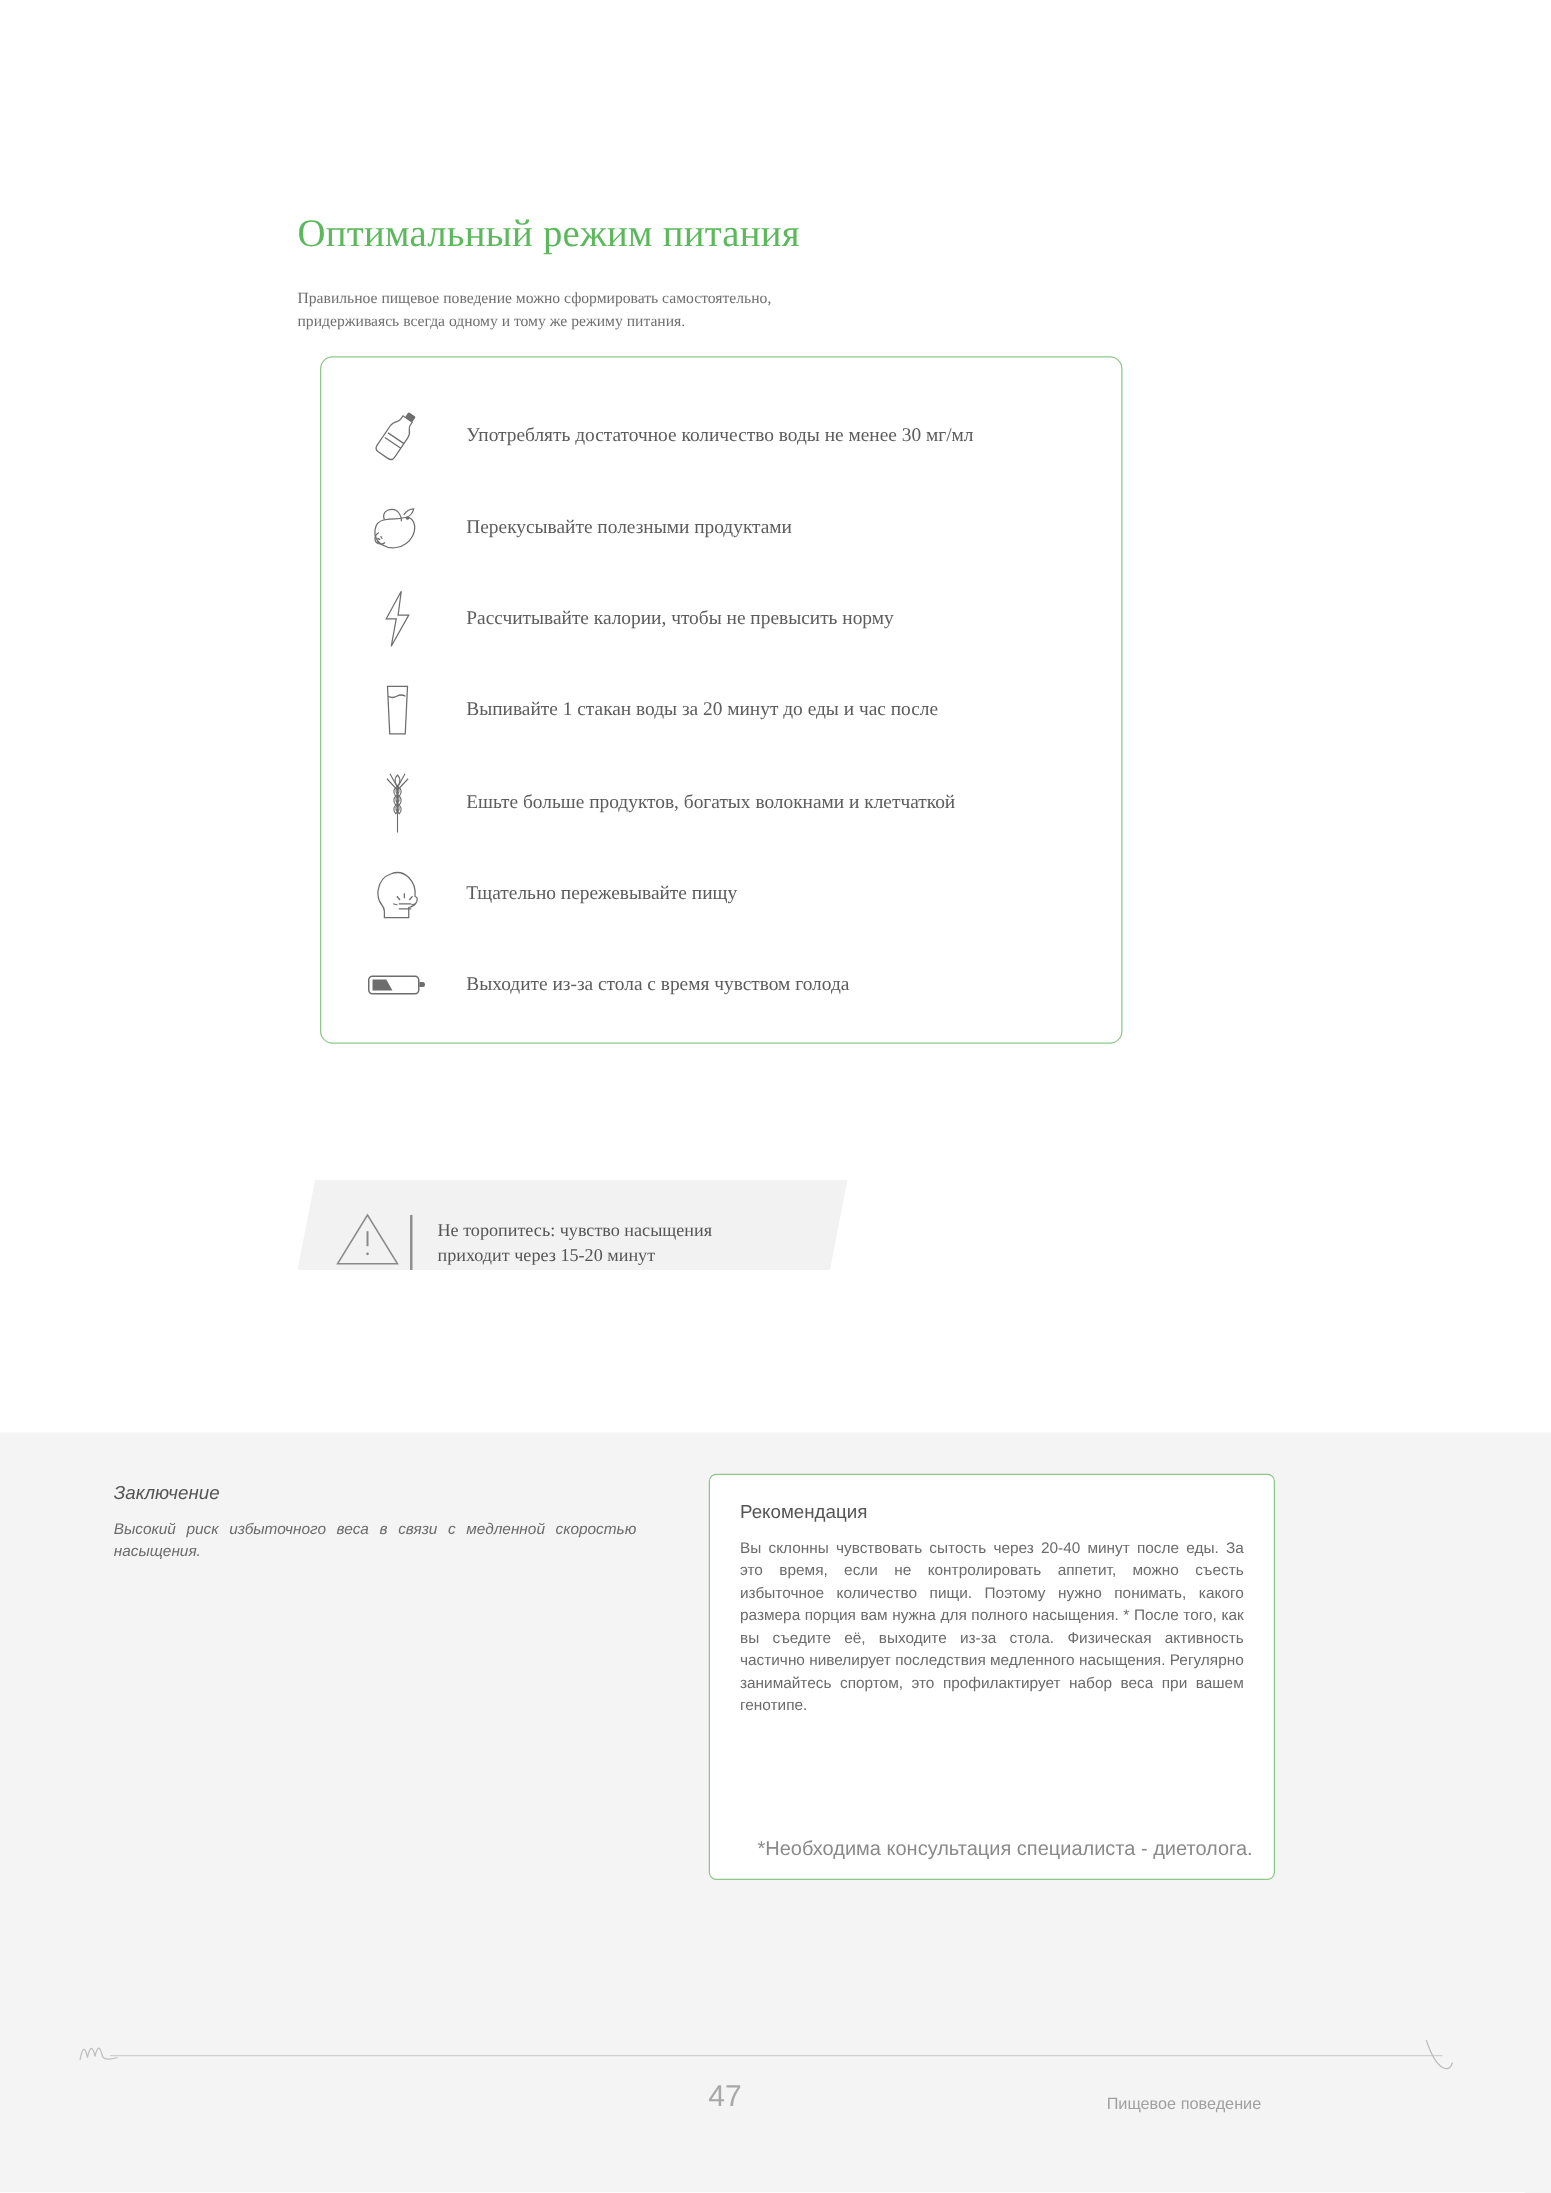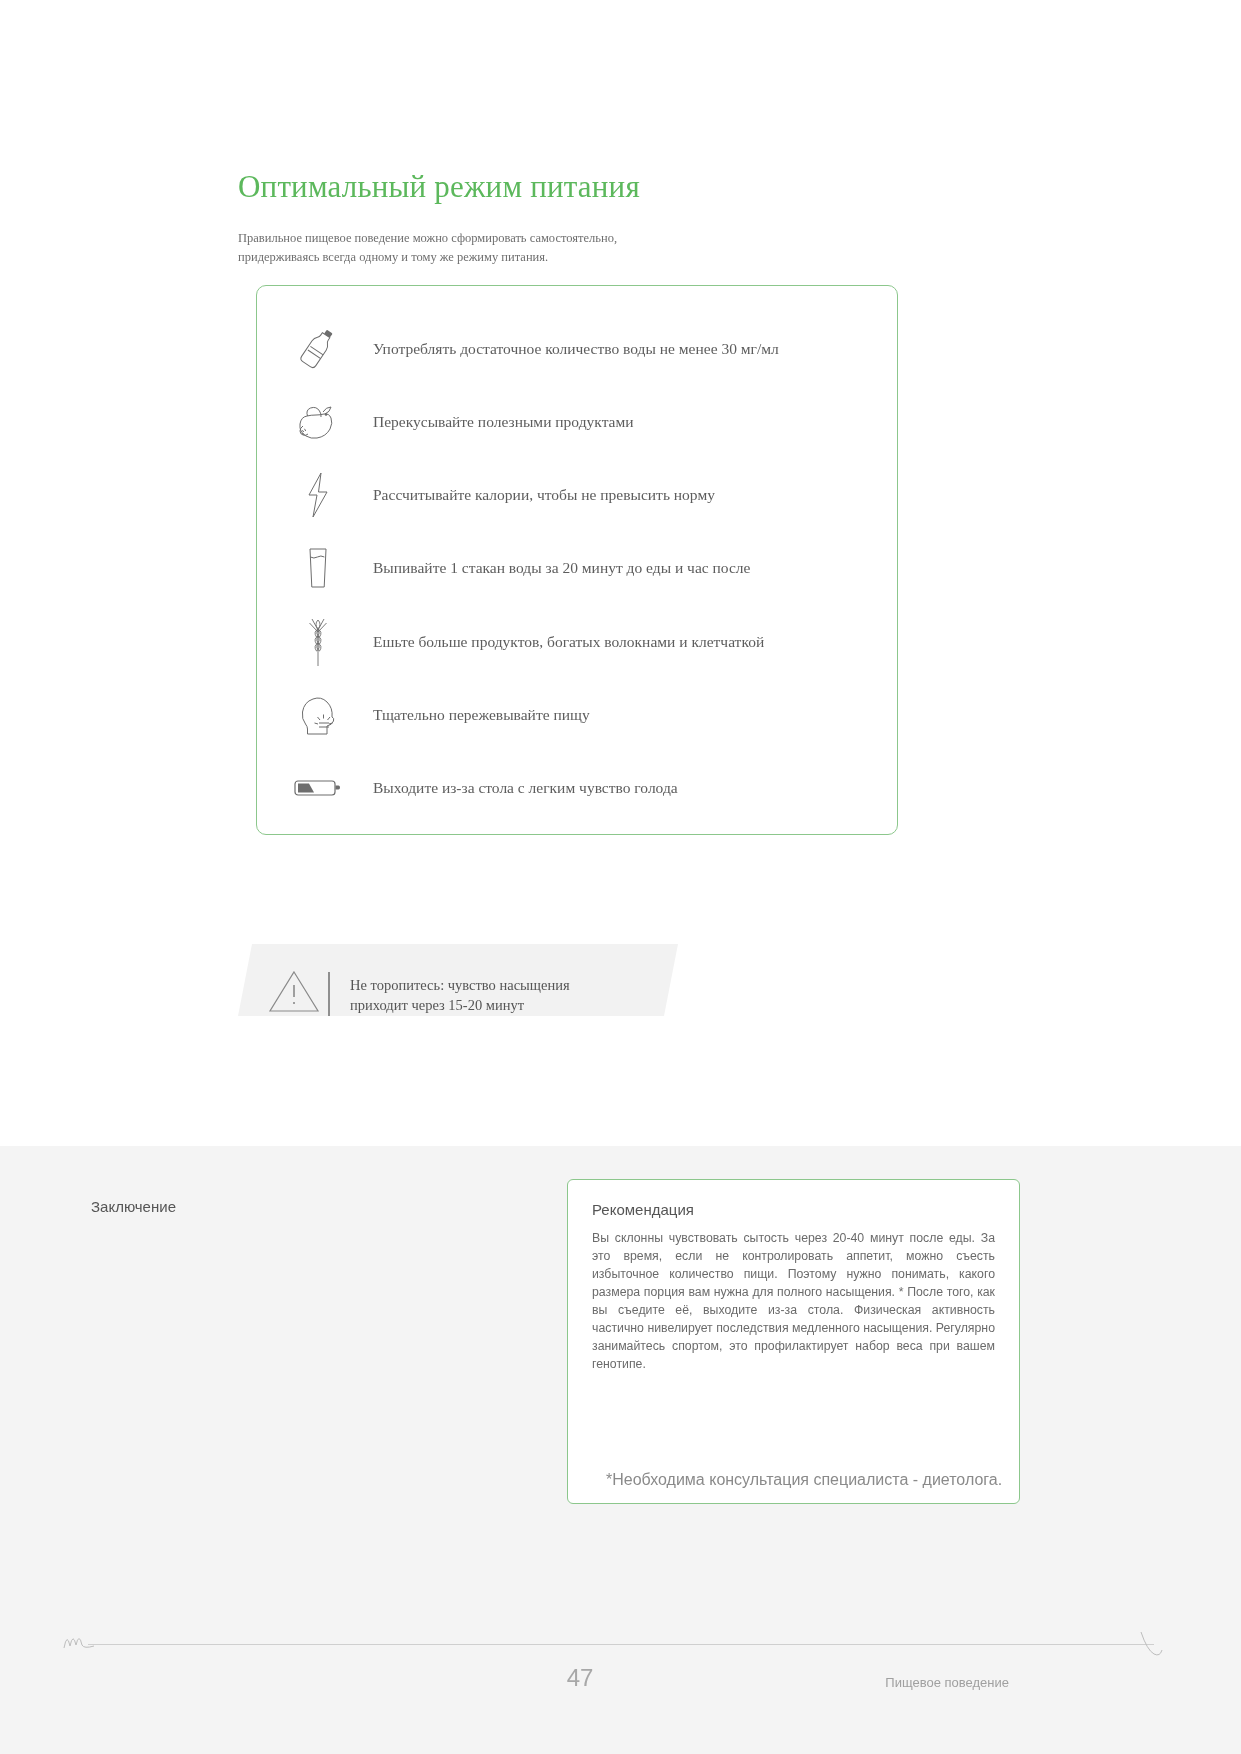--- a/index.html
+++ b/index.html
@@ -142,22 +142,23 @@
     left: 0;
     top: 1146px;
     width: 1241px;
     height: 608px;
     background: #f4f4f4;
   }
 
   .conclusion {
     position: absolute;
     left: 91px;
-    top: 52px;
+    top: 40px;
     width: 418px;
+    font-style: italic;
   }
 
   .conclusion-title {
     font-size: 15px;
     color: #555555;
     font-weight: 400;
     margin-bottom: 12px;
   }
 
   .conclusion-body {
@@ -337,21 +338,21 @@
       </div>
 
       <div class="tip-row">
         <span class="tip-icon">
           <svg width="52" height="26" viewBox="0 0 52 26" fill="none" stroke="currentColor" stroke-width="1.2">
             <rect x="3" y="6" width="40" height="14" rx="3"></rect>
             <path d="M43.5 10.5 h3 q1.5 0 1.5 2 q0 2 -1.5 2 h-3 Z" fill="currentColor" stroke="none"></path>
             <path d="M6 8.6 h11 l5 8.8 h-16 Z" fill="currentColor" stroke="none"></path>
           </svg>
         </span>
-        <span class="tip-text">Выходите из-за стола с легким чувство голода</span>
+        <span class="tip-text">Выходите из-за стола с время чувством голода</span>
       </div>
 
     </div>
   </div>
 
   <div class="callout">
     <span class="callout-icon">
       <svg width="56" height="50" viewBox="0 0 56 50" fill="none" stroke="currentColor" stroke-width="1.2">
         <path d="M28 6 L52 45 H4 Z"></path>
         <path d="M28 19 V31" stroke-width="1.6"></path>
@@ -364,20 +365,21 @@
       <span>приходит через 15-20 минут</span>
     </span>
   </div>
 
 </div>
 
 <div class="page-bottom">
 
   <div class="conclusion">
     <div class="conclusion-title">Заключение</div>
+    <div class="conclusion-body">Высокий риск избыточного веса в связи с медленной скоростью насыщения.</div>
   </div>
 
   <div class="recommendation">
     <div class="recommendation-title">Рекомендация</div>
     <div class="recommendation-body">Вы склонны чувствовать сытость через 20-40 минут после еды. За это время, если не контролировать аппетит, можно съесть избыточное количество пищи. Поэтому нужно понимать, какого размера порция вам нужна для полного насыщения. * После того, как вы съедите её, выходите из-за стола. Физическая активность частично нивелирует последствия медленного насыщения. Регулярно занимайтесь спортом, это профилактирует набор веса при вашем генотипе.</div>
     <div class="recommendation-note">*Необходима консультация специалиста - диетолога.</div>
   </div>
 
 </div>
 

